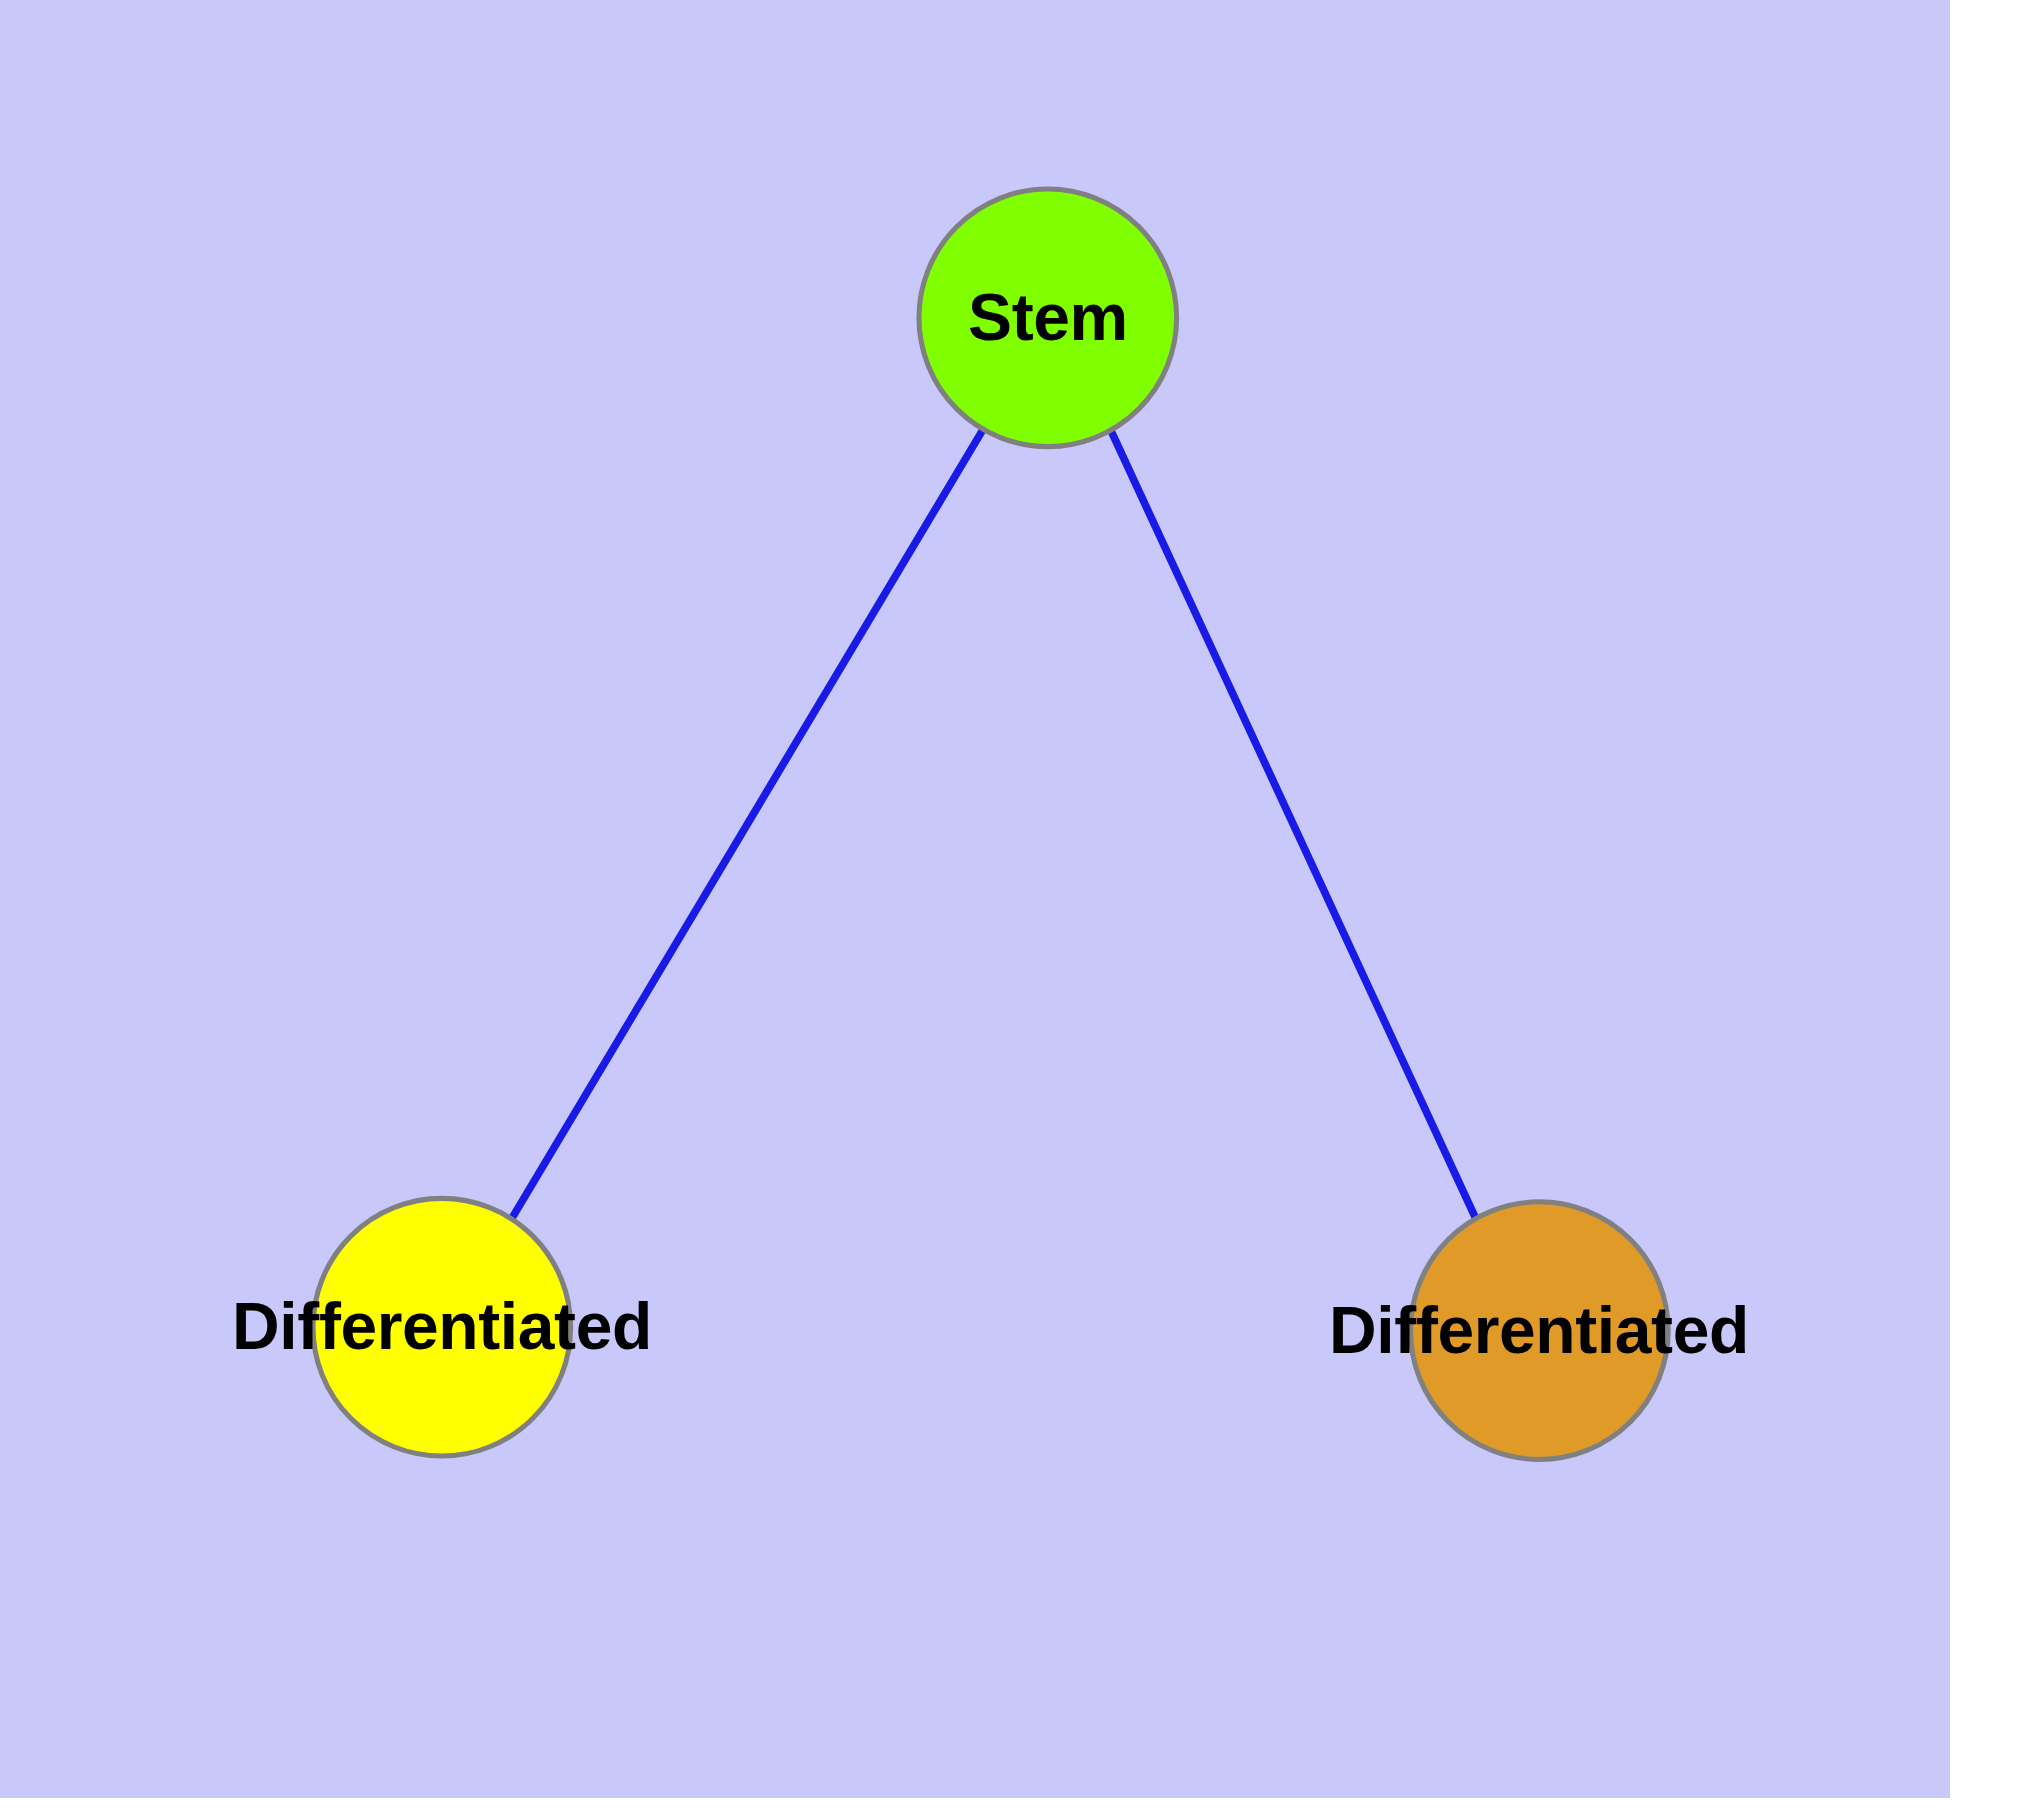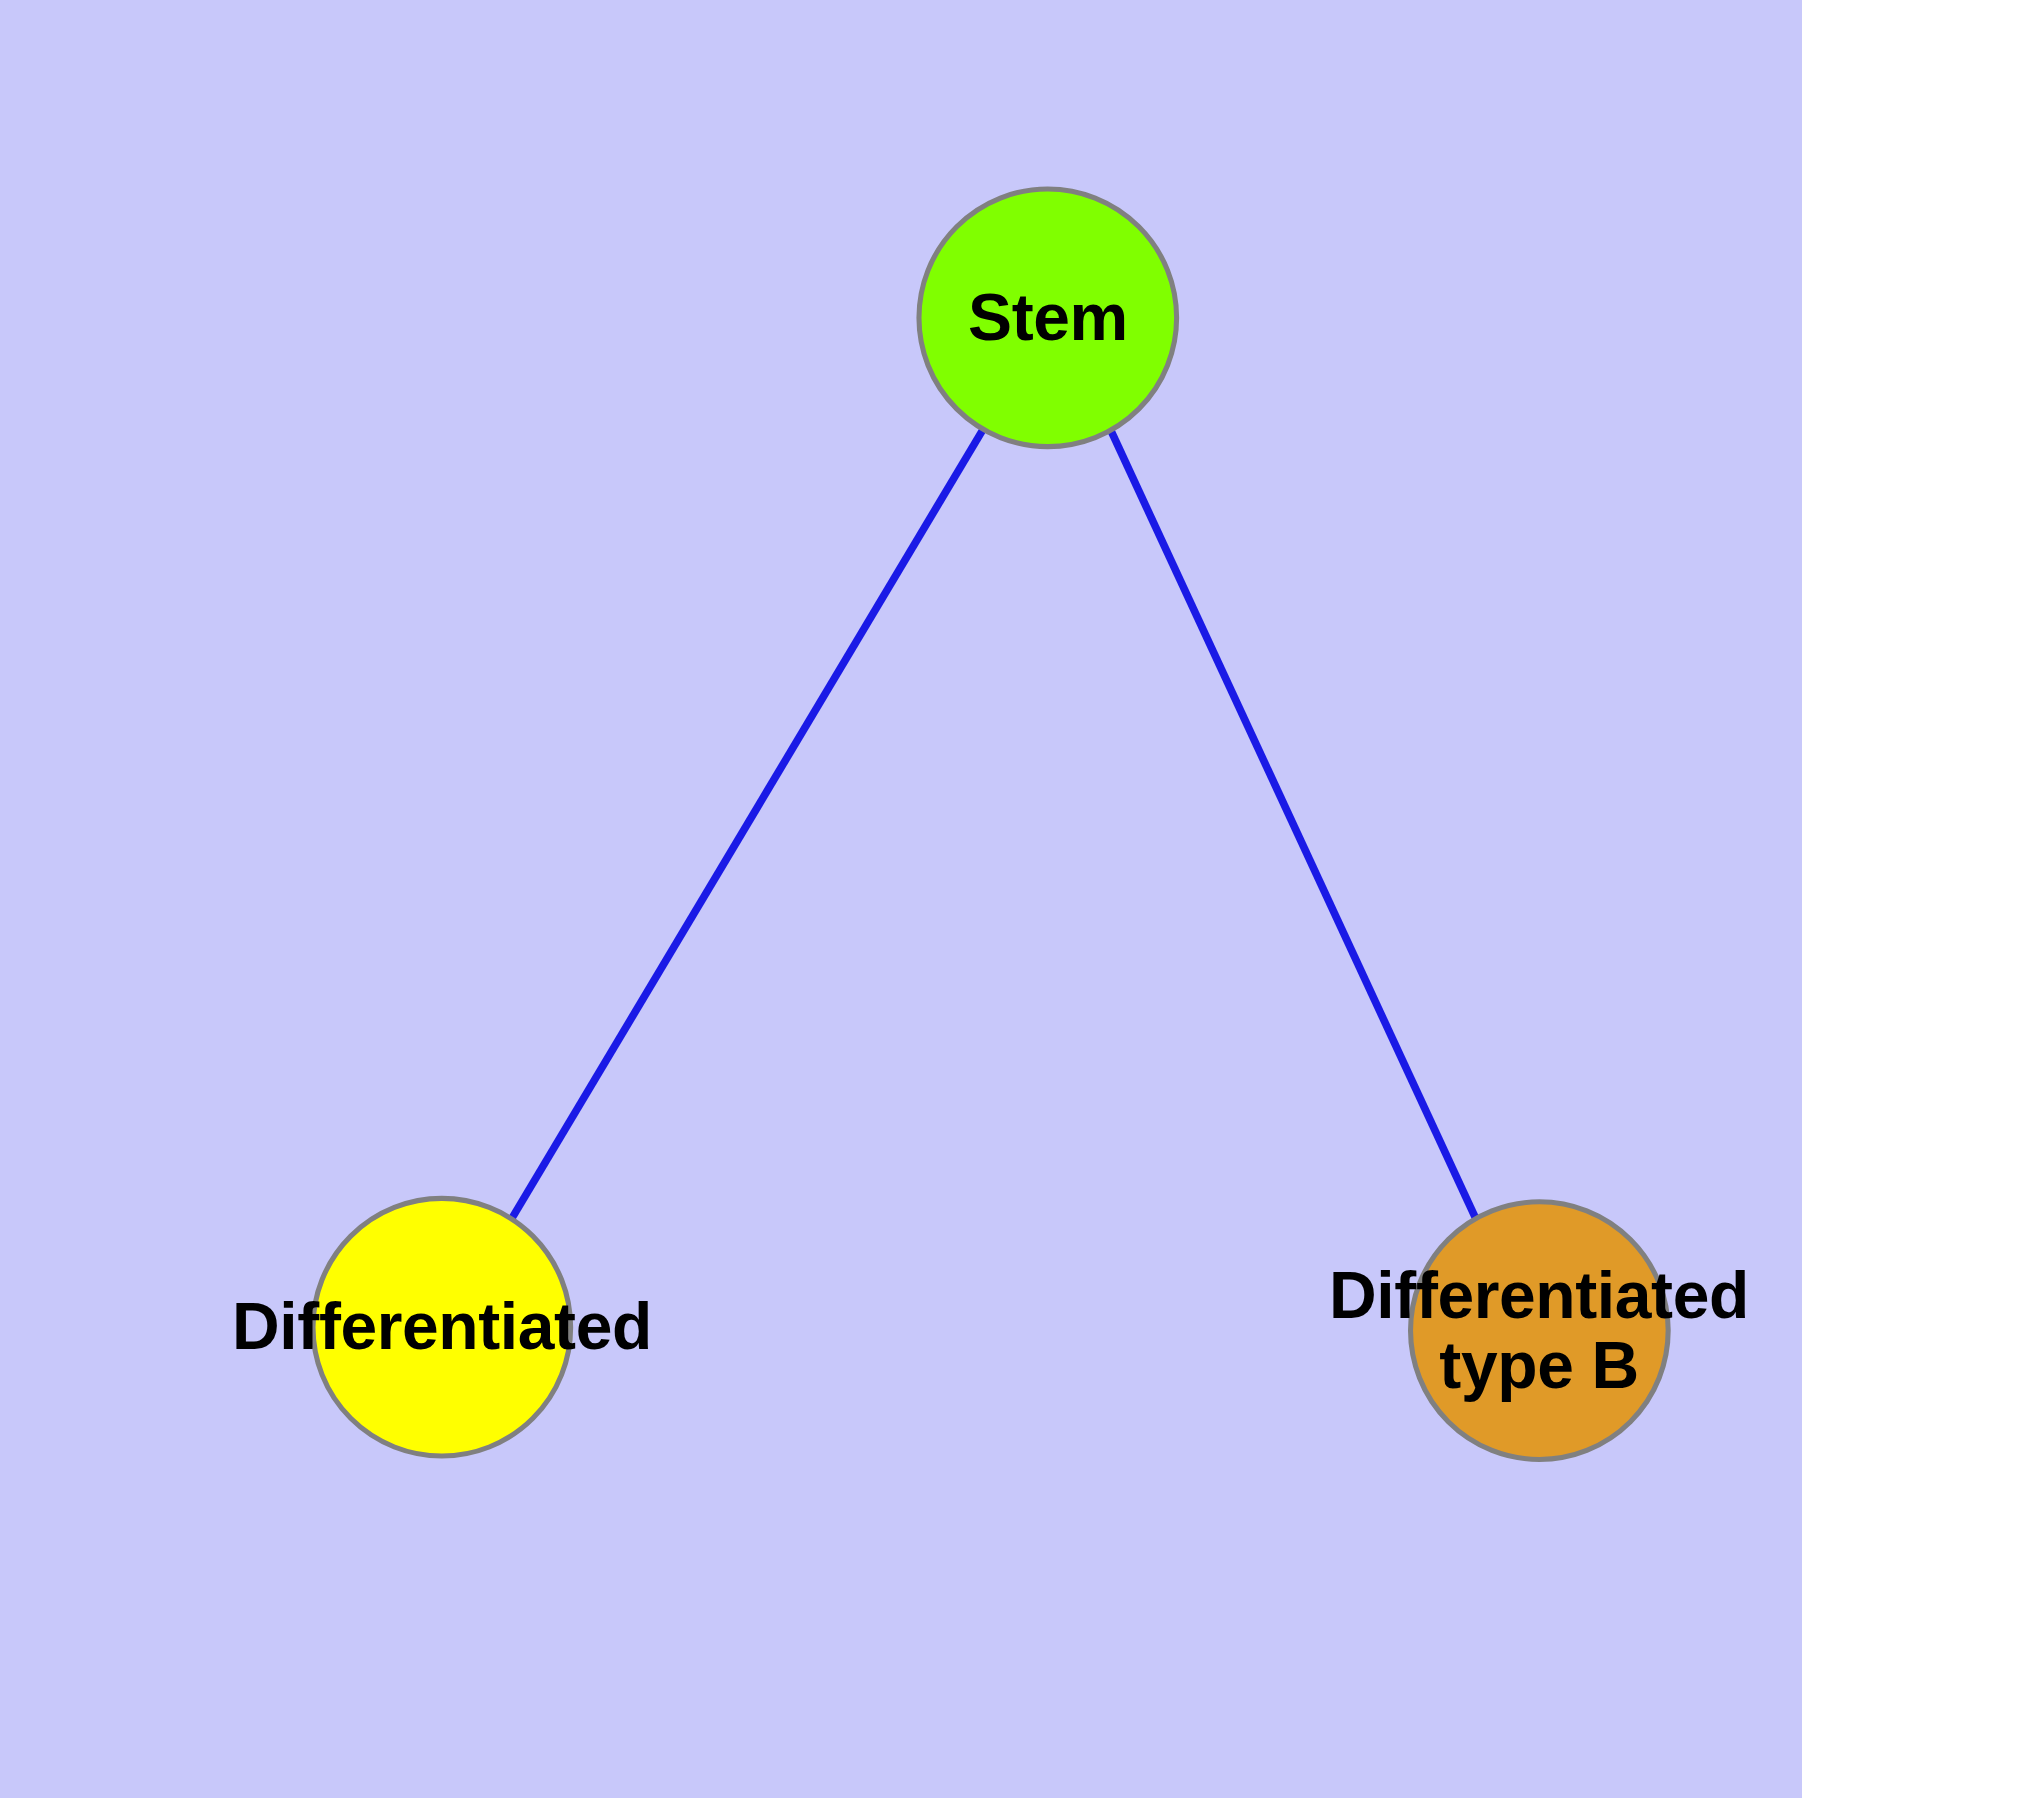--- a/index.html
+++ b/index.html
@@ -3,21 +3,21 @@
 <meta charset="utf-8">
 <title>Cell Differentiation Graph</title>
 <style>
   html, body {
     margin: 0;
     padding: 0;
     background: #ffffff;
   }
   #canvas {
     position: relative;
-    width: 1802px;
+    width: 1950px;
     height: 1812px;
     background: #ffffff;
     overflow: hidden;
     font-family: "Liberation Sans", "DejaVu Sans", sans-serif;
   }
   #plot-area {
     position: absolute;
     left: 0;
     top: 0;
     width: 2007px;
@@ -85,18 +85,17 @@
 
   <div id="labels-layer">
       <div class="node-label single" style="left: 1048px; top: 318px; font-size: 66px; color: rgb(0, 0, 0);">
         <span class="label-line">Stem</span>
       </div>
       <div class="node-label double" style="left: 442px; top: 1327px; font-size: 66px; color: rgb(0, 0, 0);">
         <span class="label-line">Differentiated</span>
       </div>
       <div class="node-label double" style="left: 1539px; top: 1331px; font-size: 66px; color: rgb(0, 0, 0);">
         <span class="label-line">Differentiated</span>
-        <span class="label-line">type B</span>
       </div>
     </div>
 
 </div>
 
 
 </body></html>

